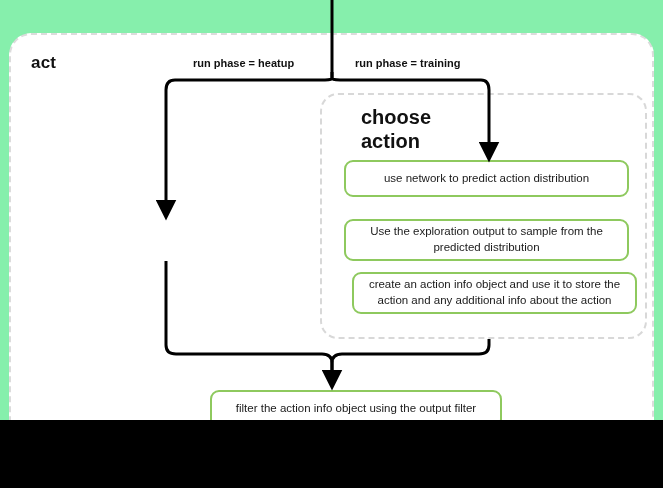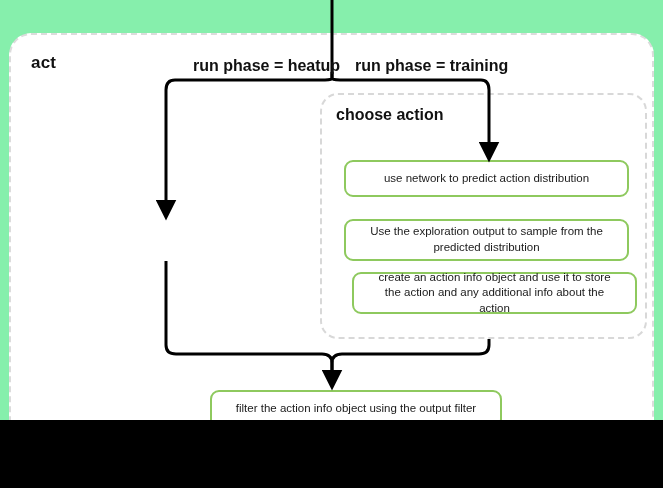--- a/index.html
+++ b/index.html
@@ -55,55 +55,55 @@
     width: 327px;
     height: 246px;
     background: #ffffff;
     border: 2px dashed #d8d8d8;
     border-radius: 18px;
     box-sizing: border-box;
     z-index: 2;
   }
   .inner-title {
     position: absolute;
-    left: 14px;
+    left: 39px;
     top: 11px;
-    font-size: 16px;
+    font-size: 20px;
     font-weight: bold;
     color: #111111;
     line-height: 1.18;
     width: 120px;
   }
   
   .gbox {
     position: absolute;
     background: #ffffff;
     border: 2px solid #8ec95e;
     border-radius: 9px;
     box-sizing: border-box;
     display: flex;
     align-items: center;
     justify-content: center;
     text-align: center;
     color: #1a1a1a;
     font-size: 11.5px;
     line-height: 1.35;
-    padding: 3px 20px;
+    padding: 3px 12px;
     z-index: 4;
   }
   
   .box-heatup-sample { left: 18px;  top: 219px; width: 292px; height: 42px; }
   .box-use-network   { left: 344px; top: 160px; width: 285px; height: 37px; }
   .box-exploration   { left: 344px; top: 219px; width: 285px; height: 42px; }
   .box-create-info   { left: 344px; top: 272px; width: 285px; height: 42px; margin-left: 8px; }
   .box-filter        { left: 186px; top: 390px; width: 292px; height: 38px; margin-left: 24px; }
   
   .edge-label {
     position: absolute;
-    font-size: 16px;
+    font-size: 11px;
     font-weight: bold;
     color: #111111;
     white-space: nowrap;
     z-index: 6;
   }
   .label-heatup   { left: 193px; top: 57px; }
   .label-training { left: 355px; top: 57px; }
 </style>
 </head>
 <body>

